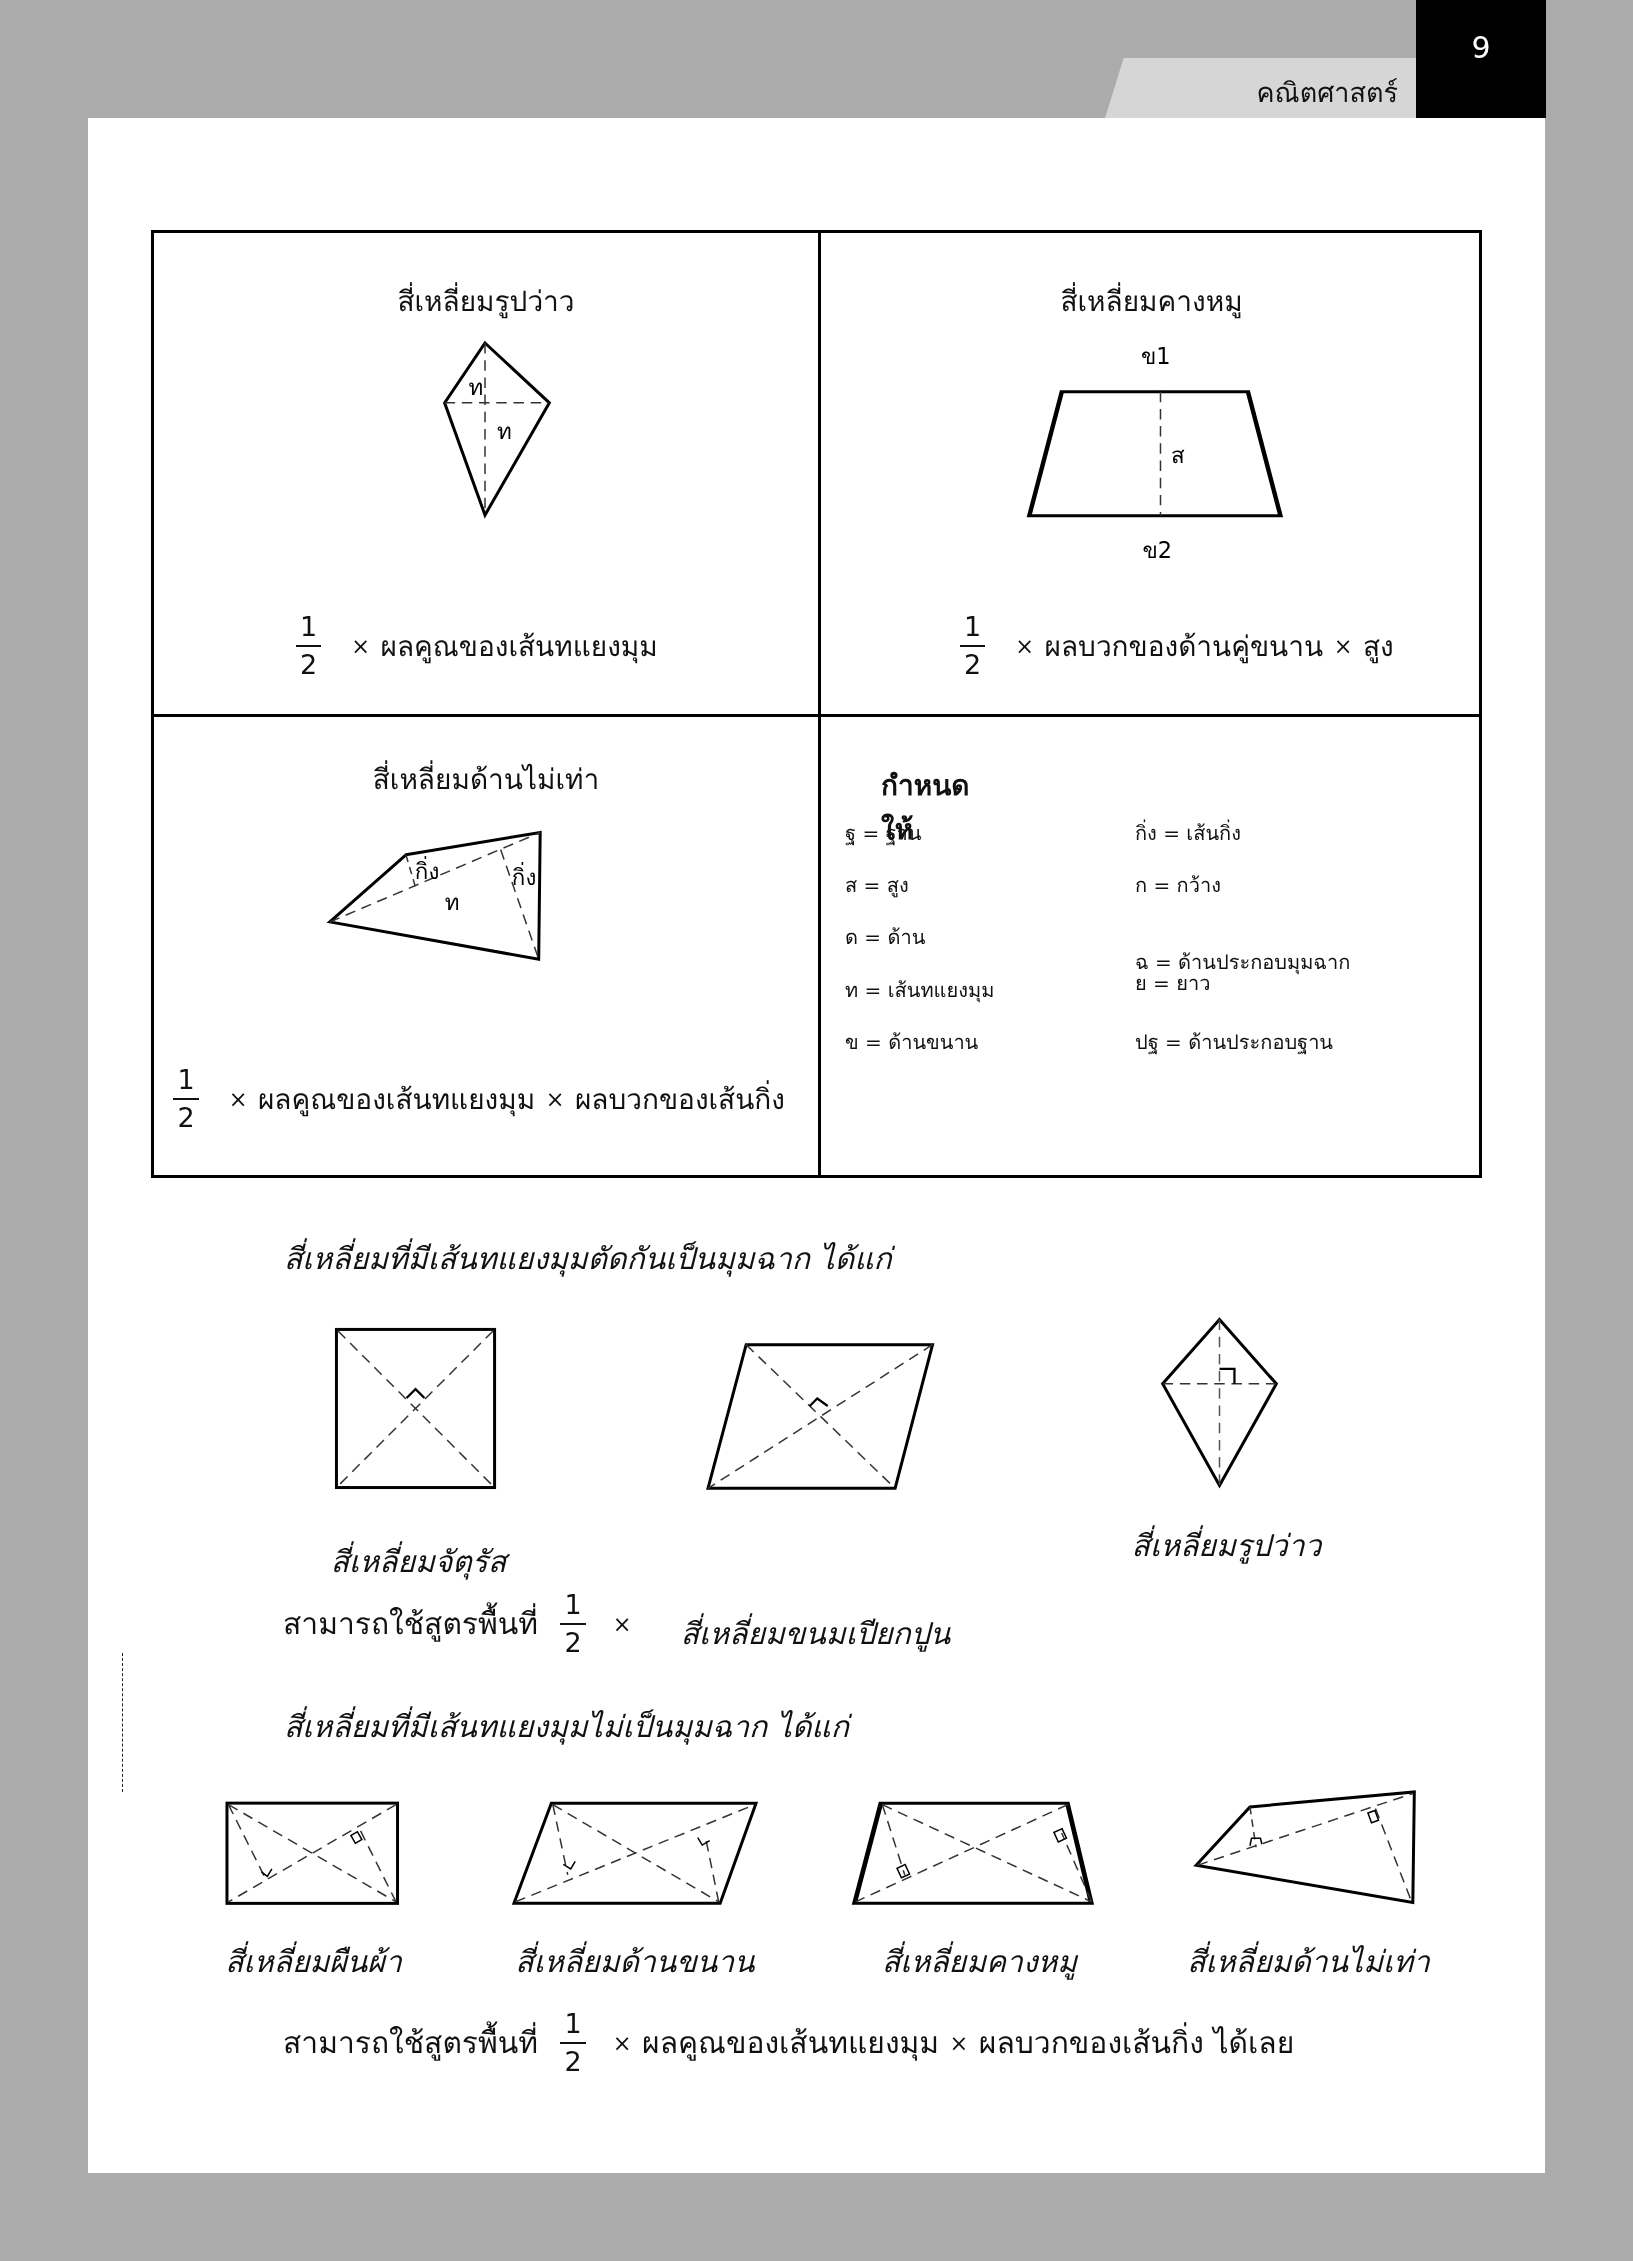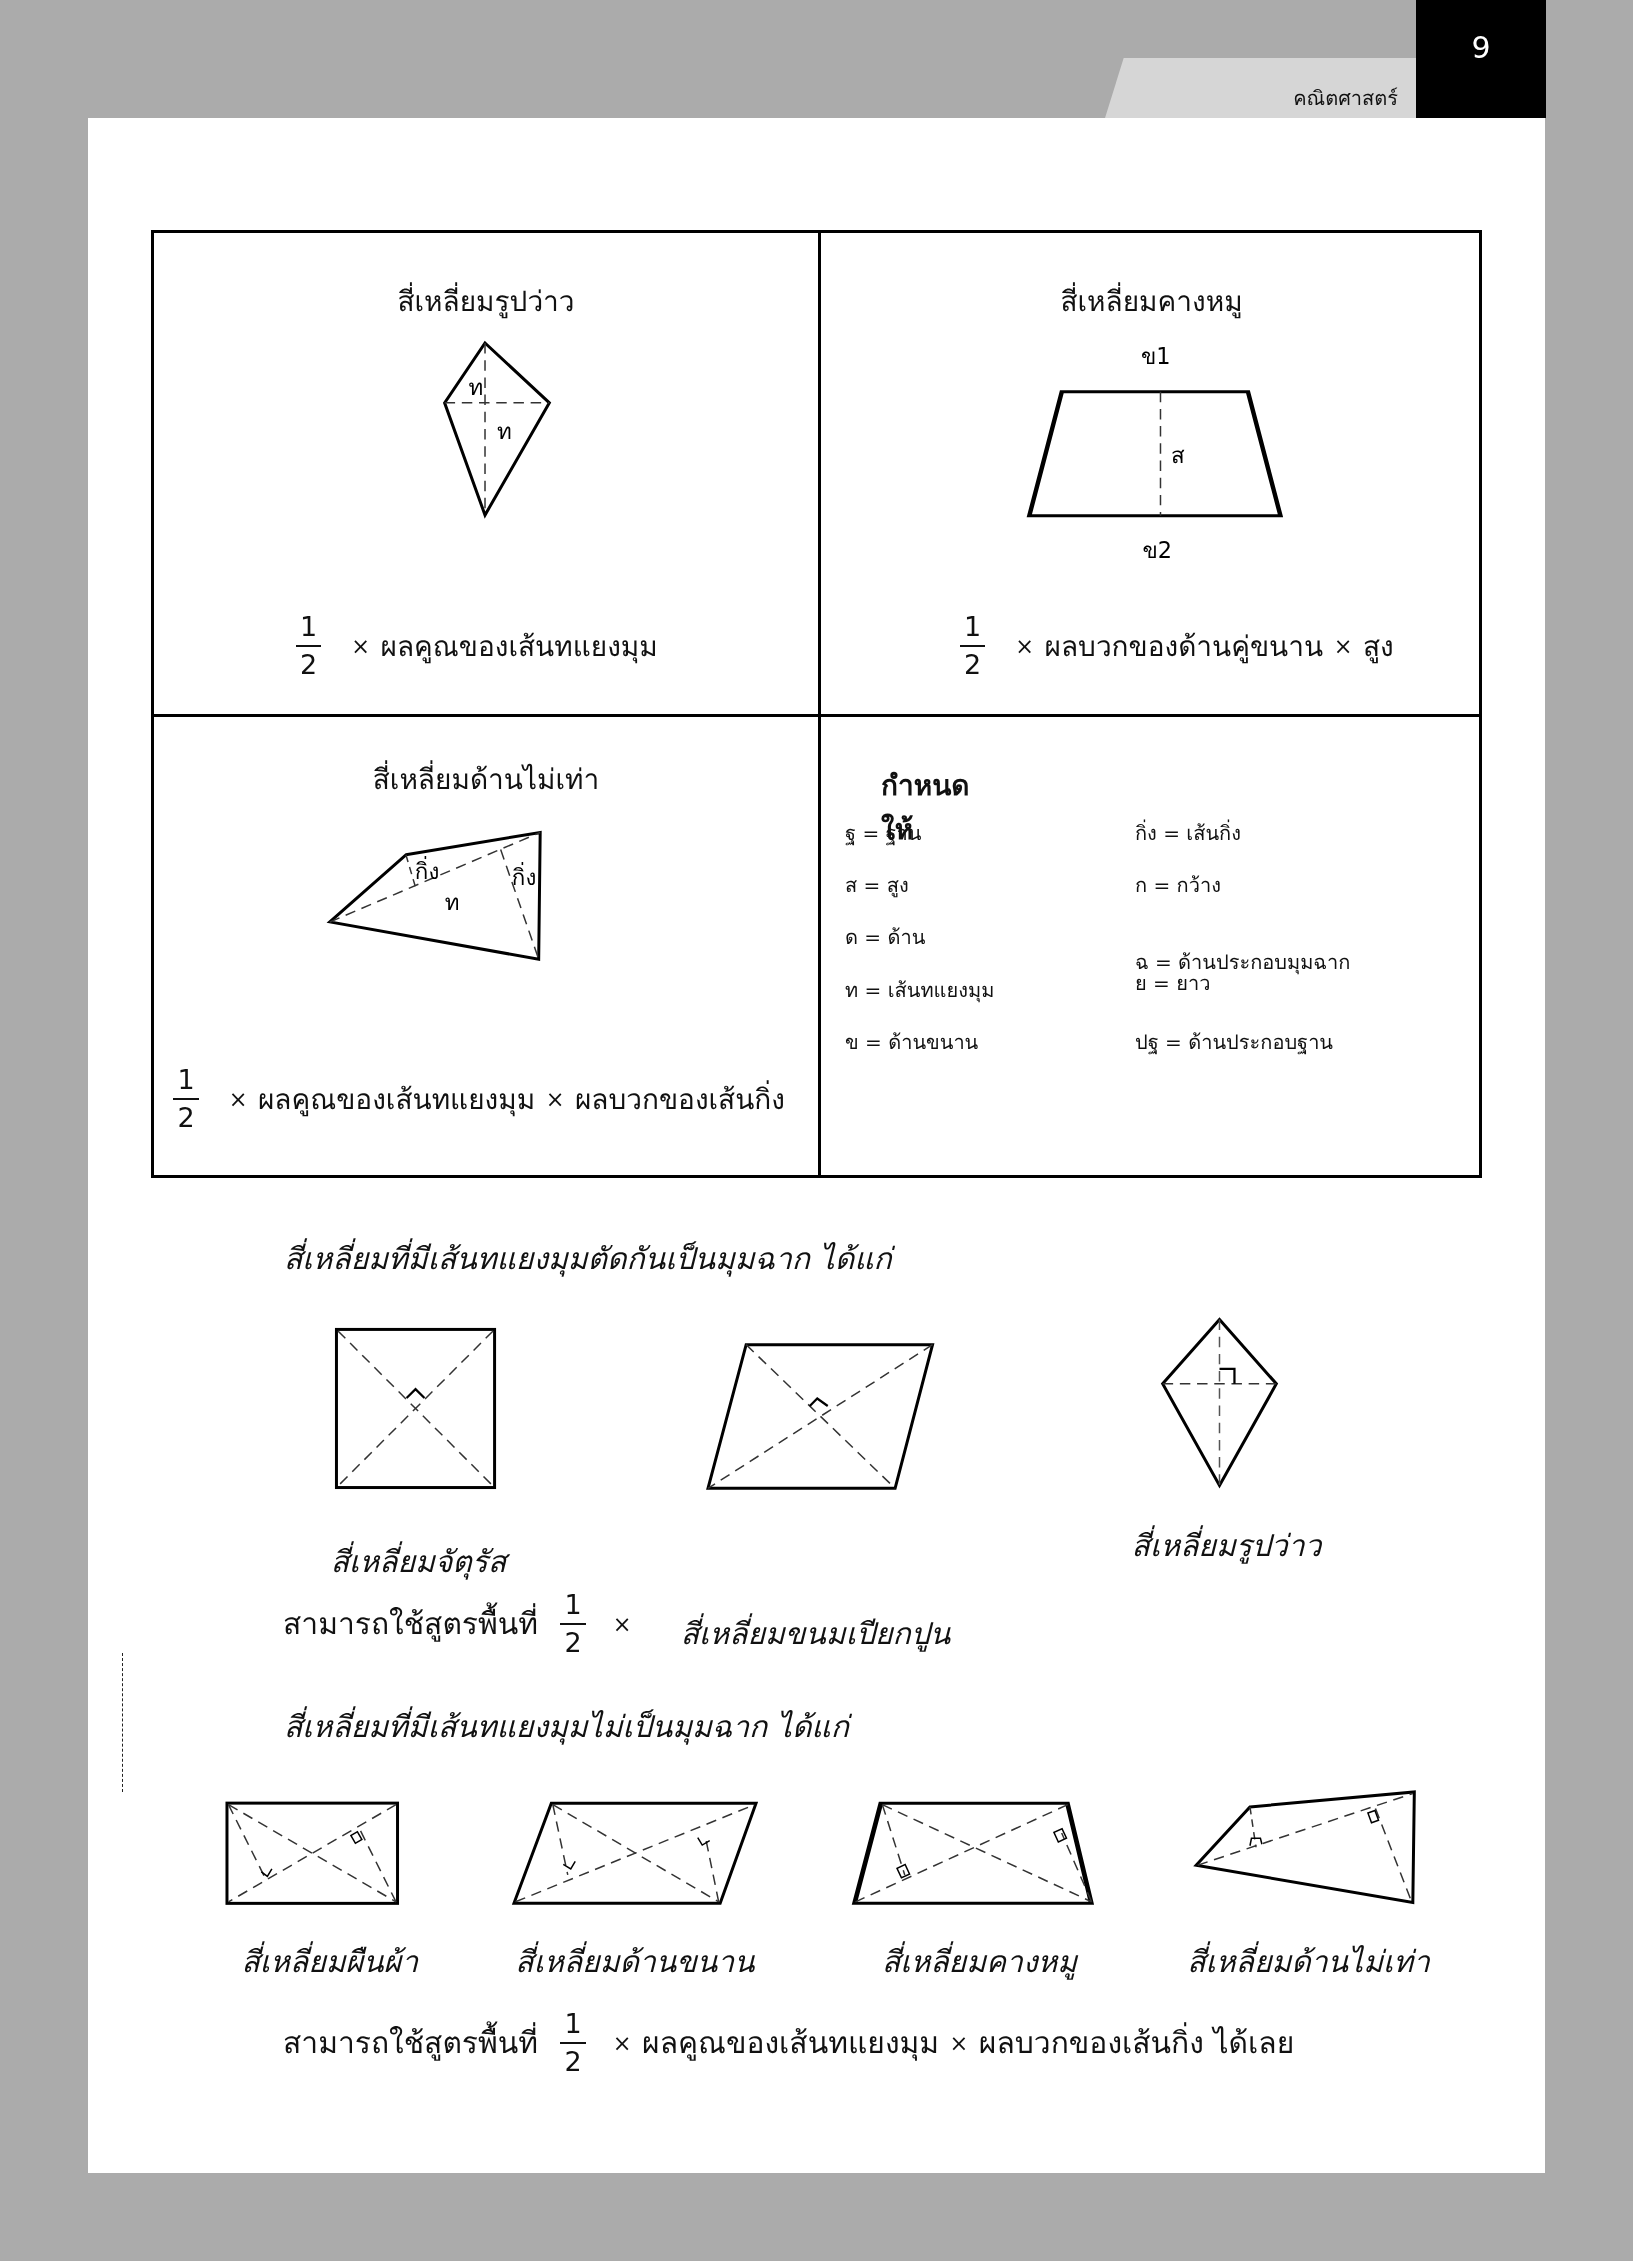--- a/index.html
+++ b/index.html
@@ -1,21 +1,21 @@
 <!DOCTYPE html>
 <html style="font-size:12px"><head>
 <meta charset="utf-8">
 <style>
   html, body { margin:0; padding:0; }
   body { width:1634px; height:2261px; background:#ababab; position:relative; overflow:hidden;
          font-family:"DejaVu Sans", sans-serif; color:#111; }
   .abs { position:absolute; }
   #header-tab { left:1105px; top:58px; width:314px; height:60px; background:#d6d6d6;
                 clip-path: polygon(18.7px 0, 100% 0, 100% 100%, 0 100%); }
-  #header-subject { position:absolute; right:21px; bottom:4.5px; font-size:20px; color:#111; }
+  #header-subject { position:absolute; right:21px; bottom:4.5px; font-size:27px; color:#111; }
   #page-num-box { left:1416px; top:0; width:130px; height:118px; background:#000; }
   #page-num { position:absolute; left:0; right:0; top:30px; text-align:center; color:#fff; font-size:30px; font-family:"DejaVu Sans", sans-serif; }
   #page { left:88px; top:118px; width:1457px; height:2055px; background:#fff; }
   #margin-mark { left:122px; top:1653px; width:0; height:139px; border-left:1.5px dashed #222; }
 
   #formula-table { left:151px; top:230px; width:1331px; height:948px; border:3px solid #000; box-sizing:border-box; }
   .cell { position:absolute; box-sizing:border-box; }
   .vdiv { position:absolute; left:664px; top:0; width:3px; height:100%; background:#000; }
   .hdiv { position:absolute; left:0; top:481px; width:100%; height:3px; background:#000; }
   .cell-title { position:absolute; left:0; right:0; text-align:center; font-size:28px; }
@@ -198,21 +198,21 @@
 </svg>
 <svg class="abs" style="left:1054px;top:1783px;" width="374" height="127" viewBox="0 0 500 170">
   <polygon points="262,32 482,12 480,160 190,110" fill="none" stroke="#000" stroke-width="4"></polygon>
   <line x1="192" y1="110" x2="480" y2="14" stroke="#333" stroke-width="2" stroke-dasharray="14,9"></line>
   <line x1="262" y1="32" x2="270" y2="86" stroke="#333" stroke-width="2" stroke-dasharray="10,7"></line>
   <line x1="430" y1="34" x2="478" y2="158" stroke="#333" stroke-width="2" stroke-dasharray="14,9"></line>
   <polyline points="262,84 264,74 276,74 278,82" fill="none" stroke="#000" stroke-width="2"></polyline>
   <rect x="422" y="38" width="10" height="14" fill="none" stroke="#000" stroke-width="2" transform="rotate(-20 427 45)"></rect>
 </svg>
 
-<div class="abs shape-label" style="left:209px;top:1938px;width:209px;text-align:right;">สี่เหลี่ยมผืนผ้า</div>
+<div class="abs shape-label" style="left:209px;top:1938px;width:209px;">สี่เหลี่ยมผืนผ้า</div>
 <div class="abs shape-label" style="left:508px;top:1938px;width:254px;">สี่เหลี่ยมด้านขนาน</div>
 <div class="abs shape-label" style="left:860px;top:1938px;width:239px;">สี่เหลี่ยมคางหมู</div>
 <div class="abs shape-label" style="left:1174px;top:1938px;width:269px;">สี่เหลี่ยมด้านไม่เท่า</div>
 
 <div class="abs usage-line" style="left:283px;top:2010px;">
   <span>สามารถใช้สูตรพื้นที่</span>
   <span class="frac">
     <span>1</span>
     <span class="bar"></span>
     <span>2</span>

